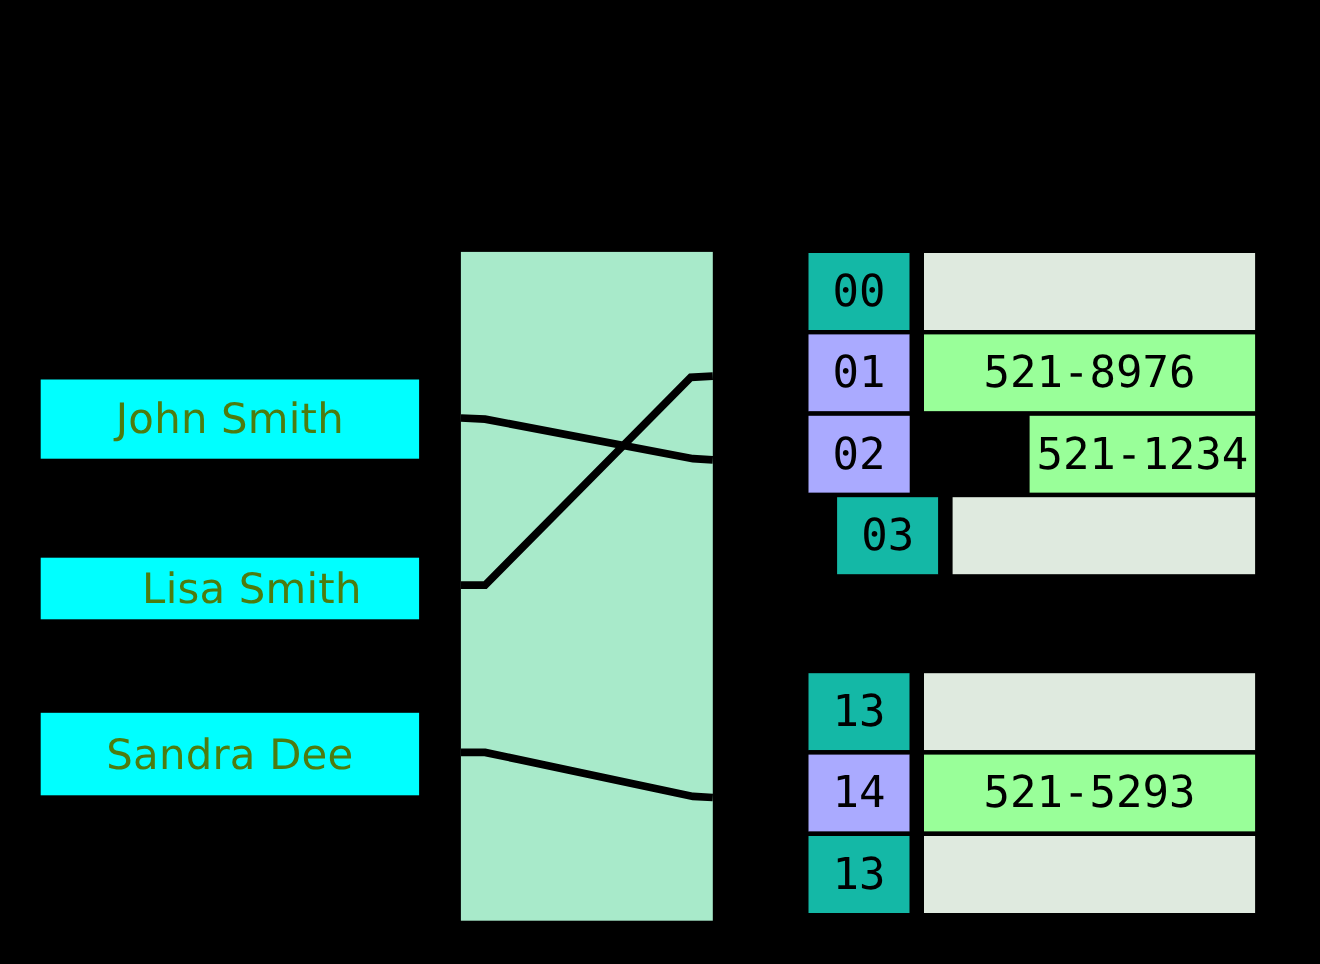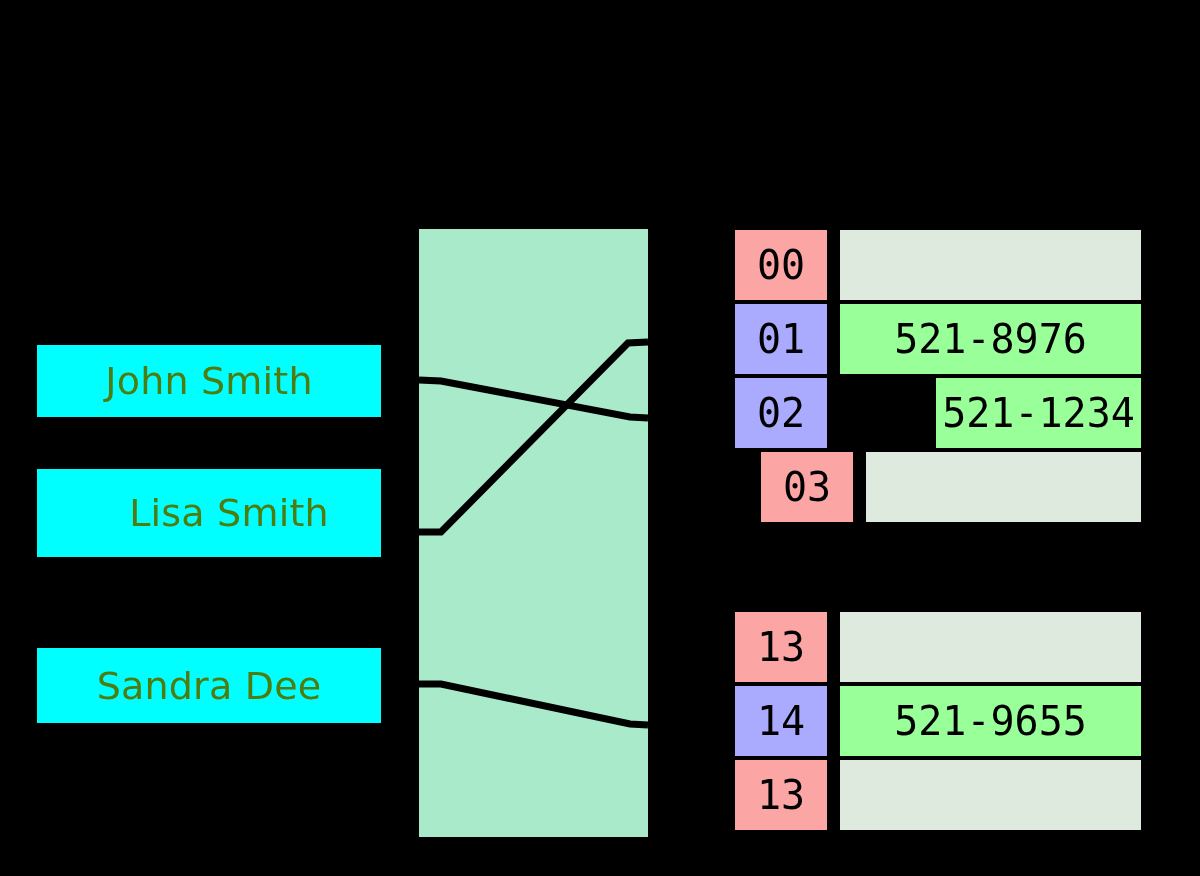--- a/index.html
+++ b/index.html
@@ -62,21 +62,21 @@
   }
   .bucket-index {
     width: 92px;
     display: flex;
     align-items: center;
     justify-content: center;
     font-family: "DejaVu Sans Mono", monospace;
     font-size: 40px;
     line-height: 1;
     color: #000000;
-    background: #fca5a5;
+    background: #14b8a6;
   }
   .bucket-index.filled {
     background: #aaaaff;
   }
   .bucket-gap {
     width: 13px;
     background: #000000;
   }
   .bucket-value {
     flex: 1 1 auto;
@@ -102,21 +102,21 @@
 <body>
 
 <div id="stage">
 
   <div id="hash-function-block" style="left:419px; top:229px; width:229px; height:608px;"></div>
 
   <div class="key-box" style="left:37px; top:345px; width:344px; height:72px;">
     <span>John Smith</span>
   </div>
 
-  <div class="key-box" style="left:37px; top:469px; width:344px; height:88px;padding-left:40px;">
+  <div class="key-box" style="left:37px; top:507px; width:344px; height:56px;padding-left:40px;">
     <span>Lisa Smith</span>
   </div>
 
   <div class="key-box" style="left:37px; top:648px; width:344px; height:75px;">
     <span>Sandra Dee</span>
   </div>
 
   <svg id="connector-layer" viewBox="0 0 1200 876">
 
     <path d="M 419 380 L 441 381 L 630 417 L 648 418" fill="none" stroke="#000000" stroke-width="7"></path>
@@ -161,21 +161,21 @@
     <div class="bucket-row" style="height:70px;">
       <div class="bucket-index">13</div>
       <div class="bucket-gap"></div>
       <div class="bucket-value"></div>
     </div>
     <div class="row-sep"></div>
 
     <div class="bucket-row" style="height:70px;">
       <div class="bucket-index filled">14</div>
       <div class="bucket-gap"></div>
-      <div class="bucket-value filled">521-9655</div>
+      <div class="bucket-value filled">521-5293</div>
     </div>
     <div class="row-sep"></div>
 
     <div class="bucket-row" style="height:70px;">
       <div class="bucket-index">13</div>
       <div class="bucket-gap"></div>
       <div class="bucket-value"></div>
     </div>
   </div>
 

